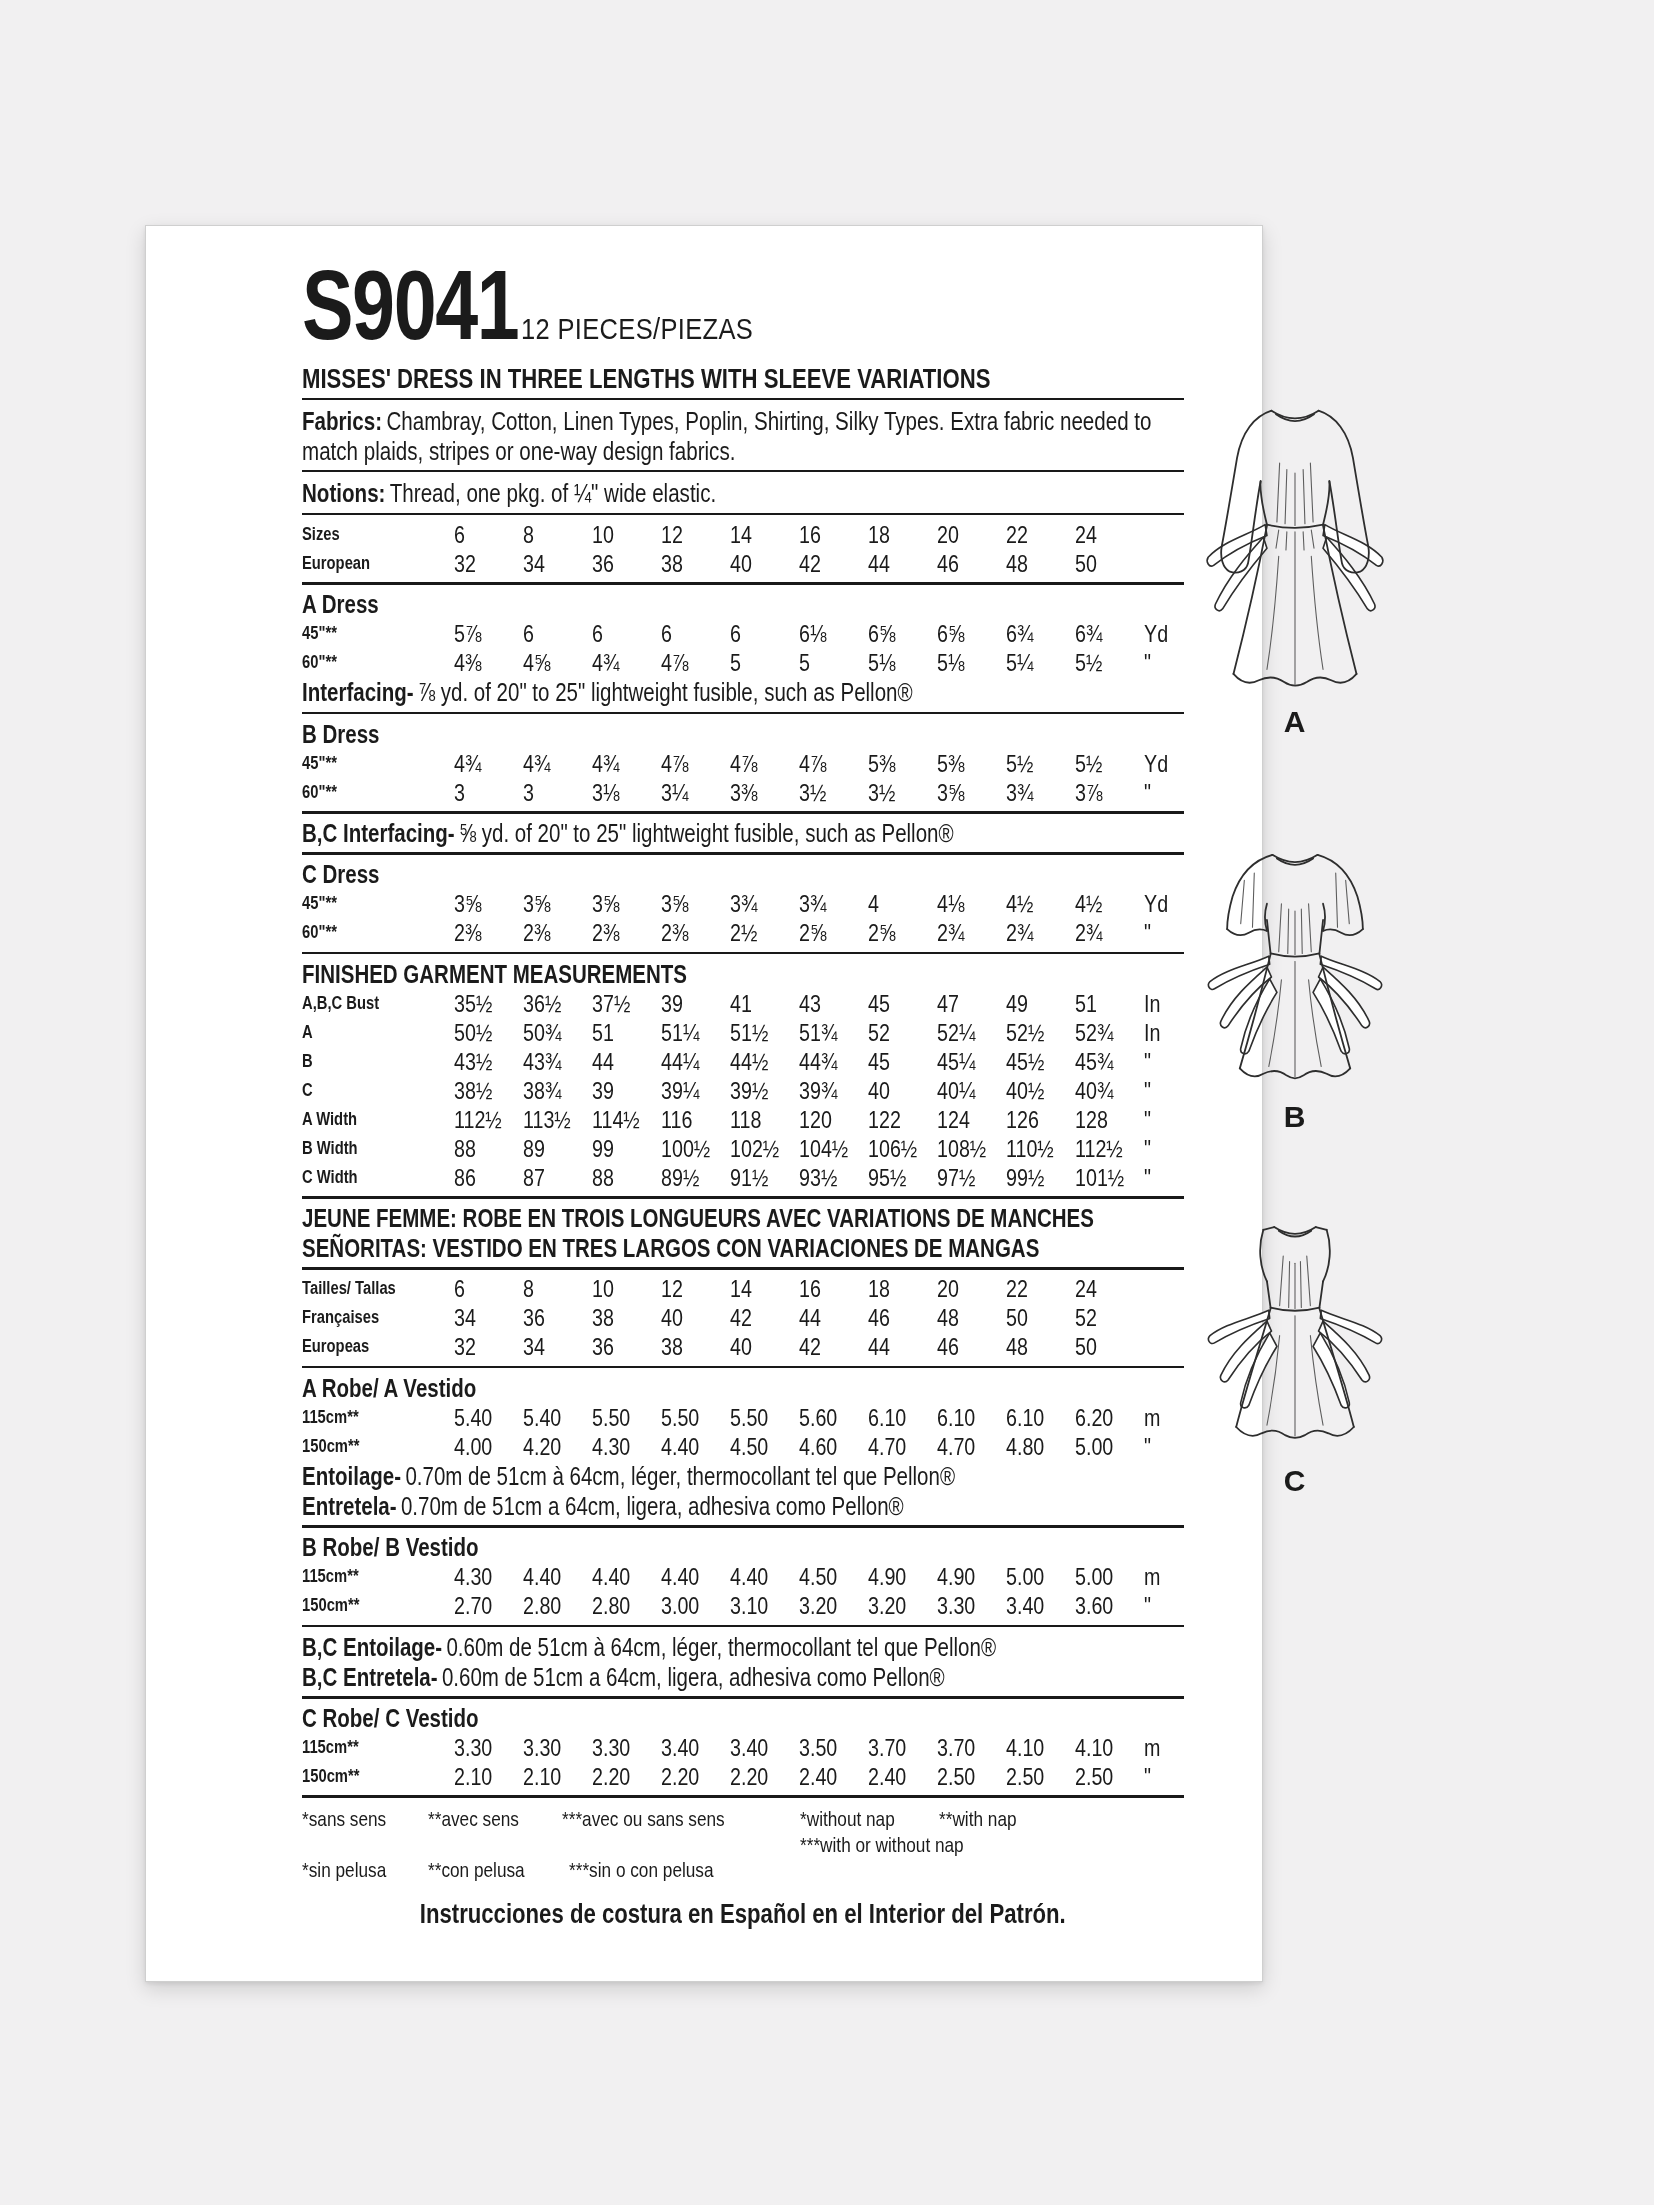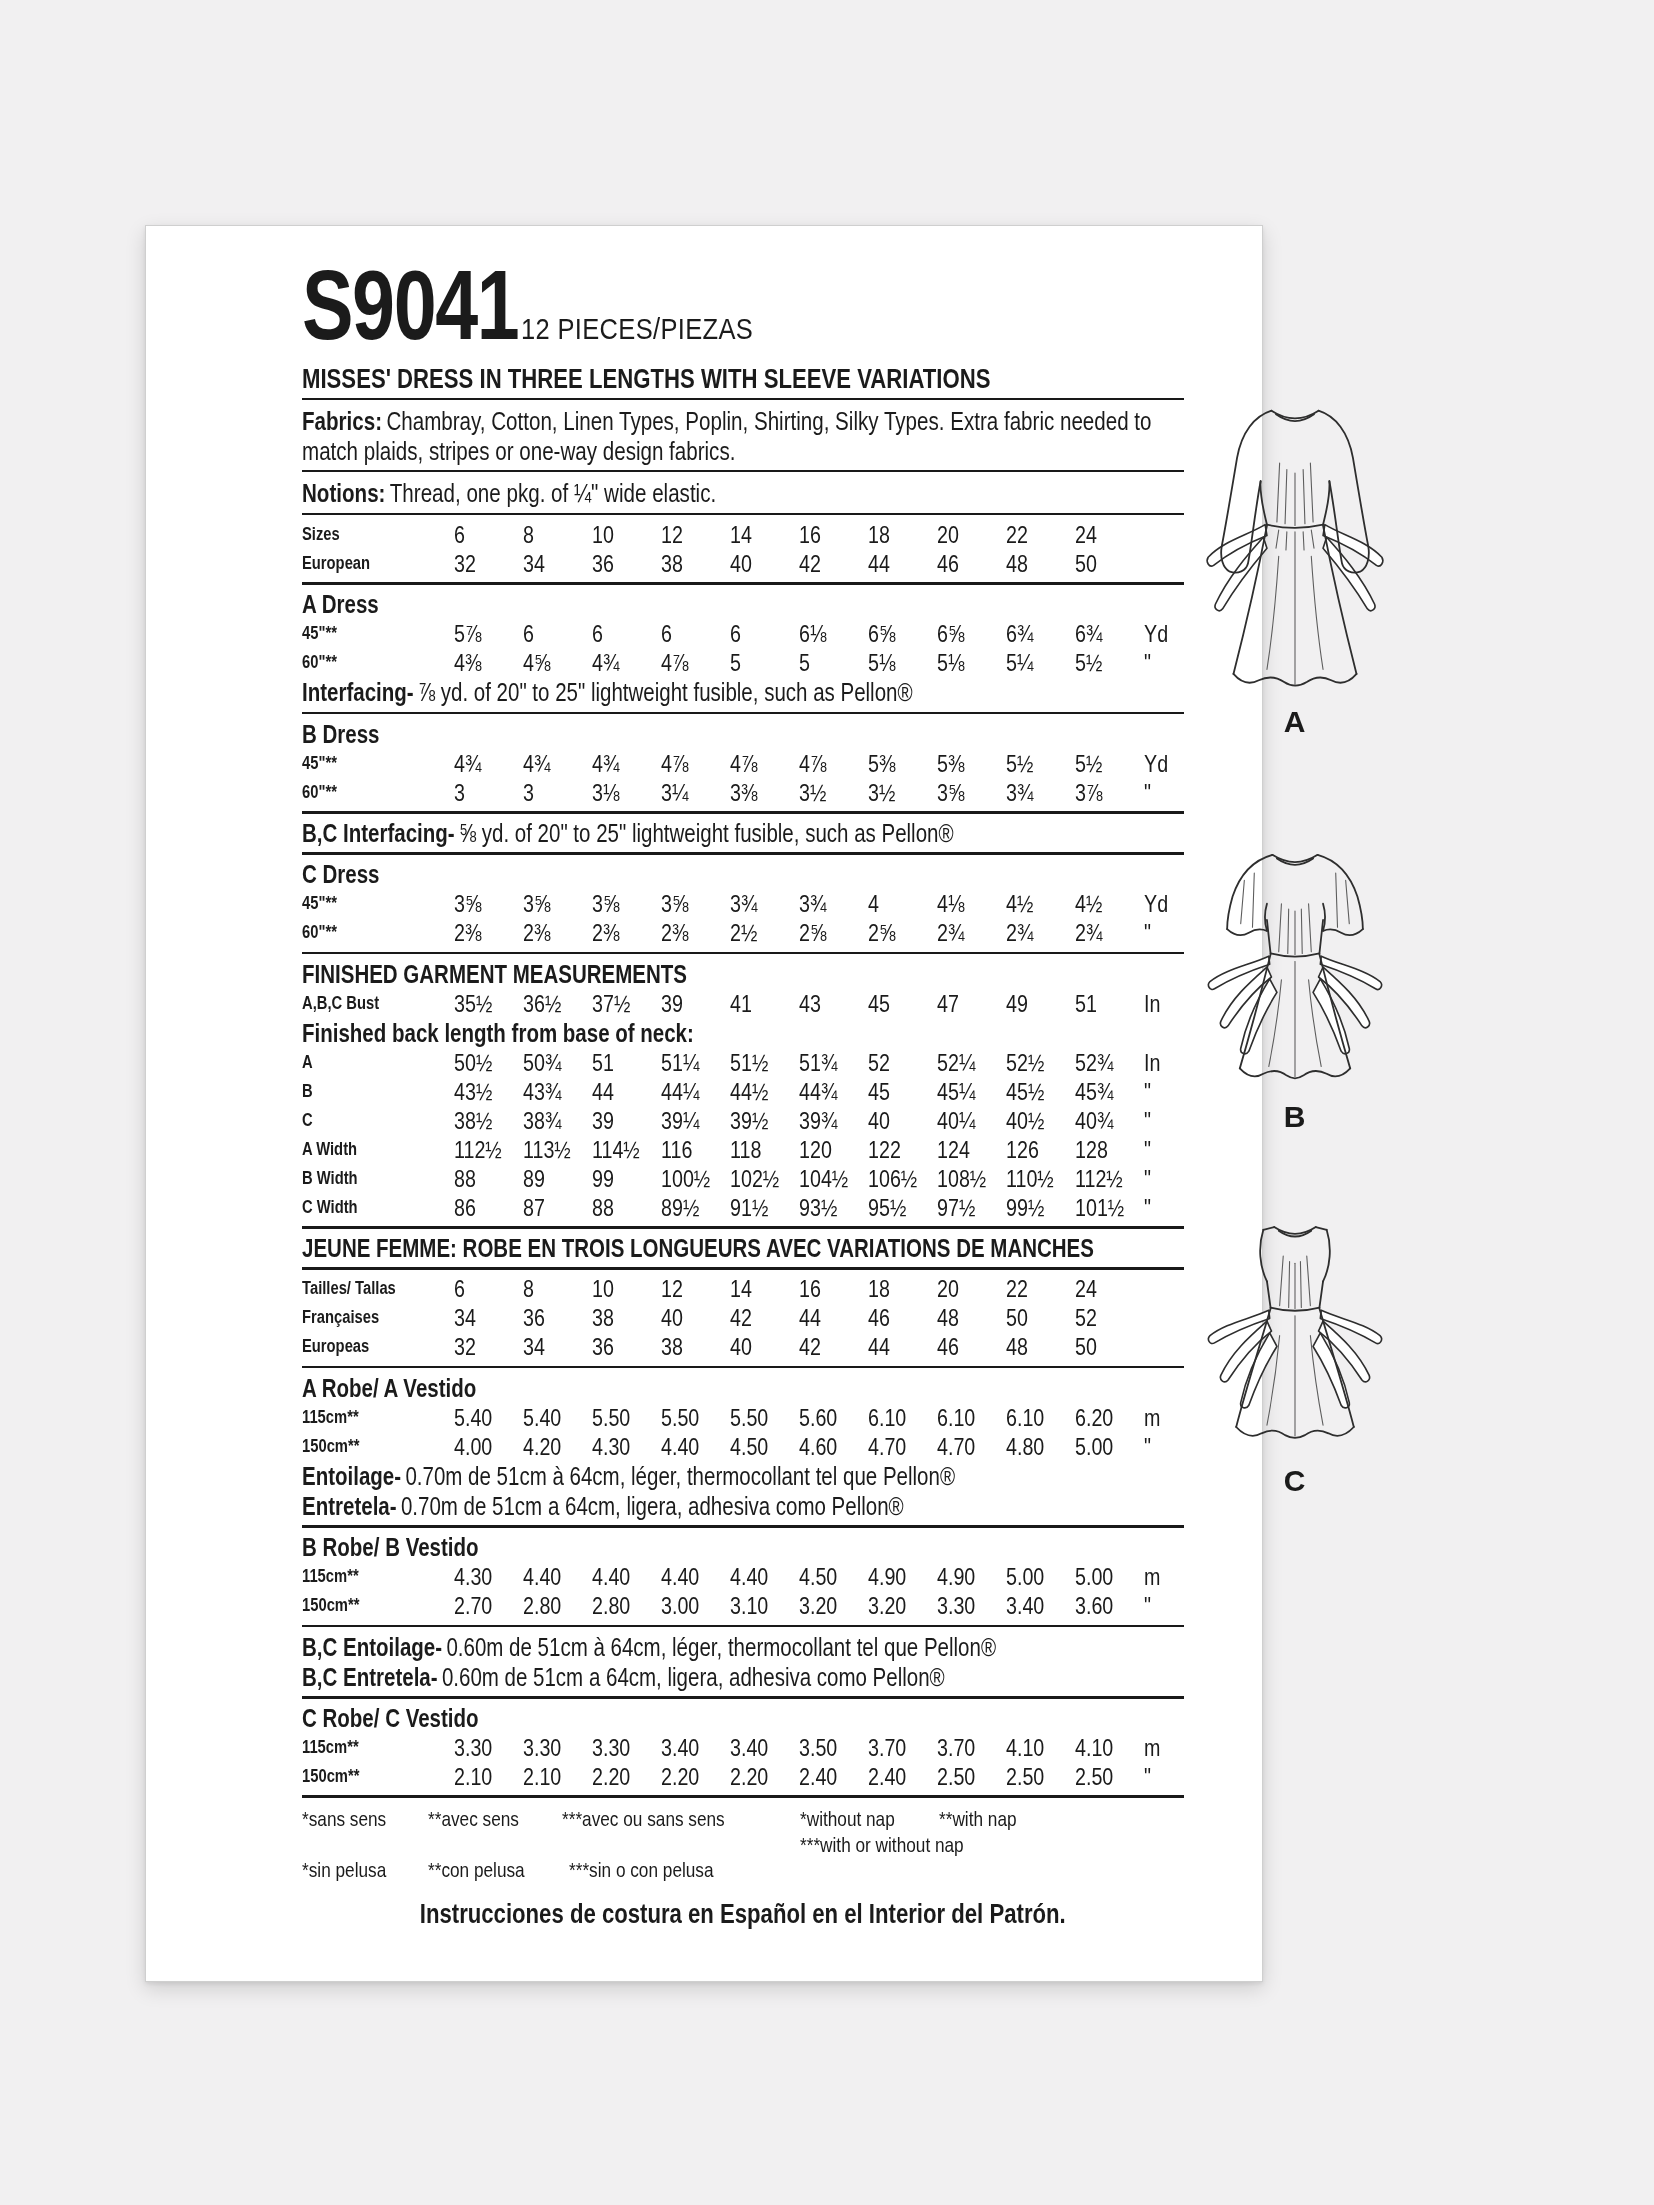--- a/index.html
+++ b/index.html
@@ -201,21 +201,20 @@
           <span class="cell"><span class="cx">37½</span></span>
           <span class="cell"><span class="cx">39</span></span>
           <span class="cell"><span class="cx">41</span></span>
           <span class="cell"><span class="cx">43</span></span>
           <span class="cell"><span class="cx">45</span></span>
           <span class="cell"><span class="cx">47</span></span>
           <span class="cell"><span class="cx">49</span></span>
           <span class="cell"><span class="cx">51</span></span>
           <span class="cell unit"><span class="cx">In</span></span>
         </div>
-        <div class="trow-header"><span class="cx">Finished back length from base of neck:</span></div>
         <div class="trow">
           <span class="cell lbl"><span class="cx">A</span></span>
           <span class="cell"><span class="cx">50½</span></span>
           <span class="cell"><span class="cx">50¾</span></span>
           <span class="cell"><span class="cx">51</span></span>
           <span class="cell"><span class="cx">51¼</span></span>
           <span class="cell"><span class="cx">51½</span></span>
           <span class="cell"><span class="cx">51¾</span></span>
           <span class="cell"><span class="cx">52</span></span>
           <span class="cell"><span class="cx">52¼</span></span>
@@ -288,20 +287,21 @@
           <span class="cell"><span class="cx">91½</span></span>
           <span class="cell"><span class="cx">93½</span></span>
           <span class="cell"><span class="cx">95½</span></span>
           <span class="cell"><span class="cx">97½</span></span>
           <span class="cell"><span class="cx">99½</span></span>
           <span class="cell"><span class="cx">101½</span></span>
           <span class="cell unit"><span class="cx">"</span></span>
         </div>
         <div class="rule"></div>
         <div class="trow-header"><span class="cx">JEUNE FEMME: ROBE EN TROIS LONGUEURS AVEC VARIATIONS DE MANCHES</span></div>
+        <div class="trow-header"><span class="cx">SEÑORITAS: VESTIDO EN TRES LARGOS CON VARIACIONES DE MANGAS</span></div>
         <div class="rule"></div>
         <div class="trow">
           <span class="cell lbl"><span class="cx">Tailles/ Tallas</span></span>
           <span class="cell"><span class="cx">6</span></span>
           <span class="cell"><span class="cx">8</span></span>
           <span class="cell"><span class="cx">10</span></span>
           <span class="cell"><span class="cx">12</span></span>
           <span class="cell"><span class="cx">14</span></span>
           <span class="cell"><span class="cx">16</span></span>
           <span class="cell"><span class="cx">18</span></span>

